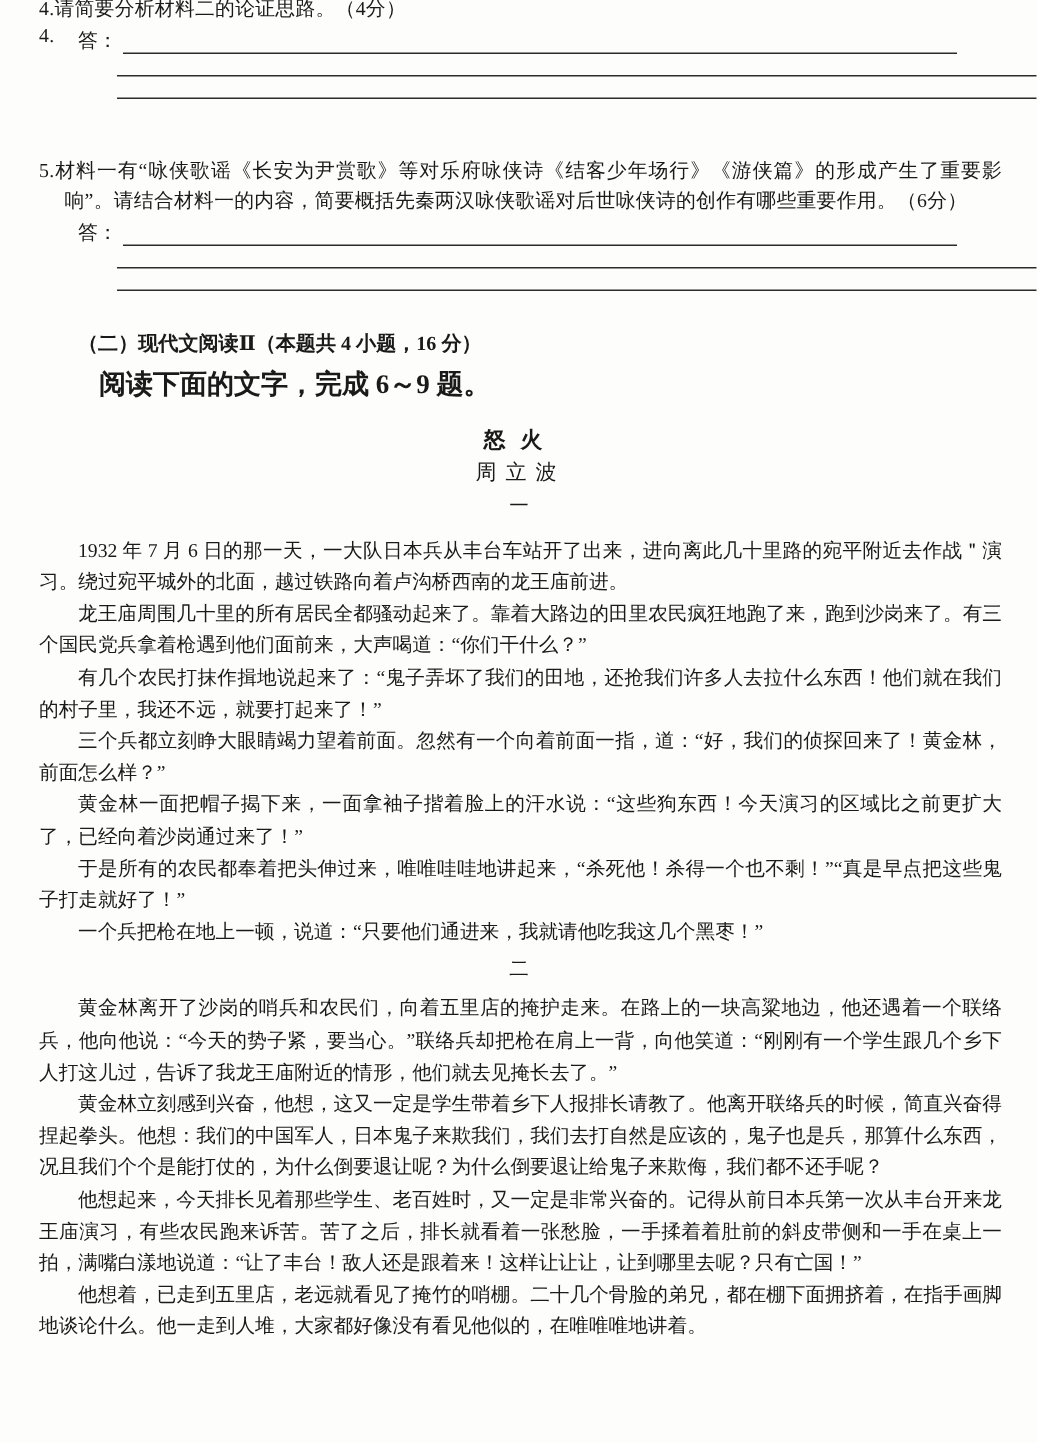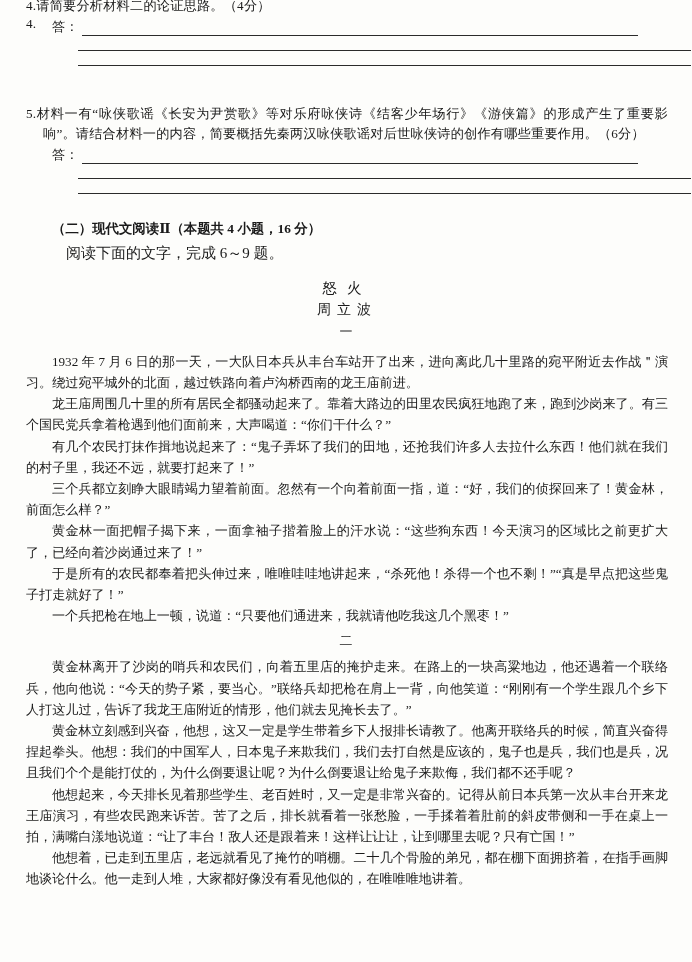--- a/index.html
+++ b/index.html
@@ -66,29 +66,30 @@
     margin-top: 26px;
     font-size: 13.4px;
     font-weight: bold;
     text-indent: 26px;
   }
   .section-head .normal {
     font-weight: bold;
   }
   .sub-line {
     margin-top: 6px;
-    font-size: 15px;
+    font-size: 18px;
     text-indent: 40px;
+    font-weight: bold;
   }
   .title {
     margin-top: 16px;
     text-align: center;
     font-size: 14.5px;
     letter-spacing: 10px;
-    font-weight: normal;
+    font-weight: bold;
   }
   .author {
     margin-top: 3px;
     text-align: center;
     font-size: 14px;
     letter-spacing: 6px;
   }
   .part-num {
     margin-top: 4px;
     text-align: center;
@@ -167,18 +168,18 @@
     <p class="para">龙王庙周围几十里的所有居民全都骚动起来了。靠着大路边的田里农民疯狂地跑了来，跑到沙岗来了。有三个国民党兵拿着枪遇到他们面前来，大声喝道：“你们干什么？”</p>
     <p class="para">有几个农民打抹作揖地说起来了：“鬼子弄坏了我们的田地，还抢我们许多人去拉什么东西！他们就在我们的村子里，我还不远，就要打起来了！”</p>
     <p class="para">三个兵都立刻睁大眼睛竭力望着前面。忽然有一个向着前面一指，道：“好，我们的侦探回来了！黄金林，前面怎么样？”</p>
     <p class="para">黄金林一面把帽子揭下来，一面拿袖子揩着脸上的汗水说：“这些狗东西！今天演习的区域比之前更扩大了，已经向着沙岗通过来了！”</p>
     <p class="para">于是所有的农民都奉着把头伸过来，唯唯哇哇地讲起来，“杀死他！杀得一个也不剩！”“真是早点把这些鬼子打走就好了！”</p>
     <p class="para">一个兵把枪在地上一顿，说道：“只要他们通进来，我就请他吃我这几个黑枣！”</p>
 
     <div class="part-num" style="margin-top:6px;">二</div>
 
     <p class="para first">黄金林离开了沙岗的哨兵和农民们，向着五里店的掩护走来。在路上的一块高粱地边，他还遇着一个联络兵，他向他说：“今天的势子紧，要当心。”联络兵却把枪在肩上一背，向他笑道：“刚刚有一个学生跟几个乡下人打这儿过，告诉了我龙王庙附近的情形，他们就去见掩长去了。”</p>
-    <p class="para">黄金林立刻感到兴奋，他想，这又一定是学生带着乡下人报排长请教了。他离开联络兵的时候，简直兴奋得捏起拳头。他想：我们的中国军人，日本鬼子来欺我们，我们去打自然是应该的，鬼子也是兵，我们也是兵，况且我们个个是能打仗的，为什么倒要退让呢？为什么倒要退让给鬼子来欺侮，我们都不还手呢？</p>
+    <p class="para">黄金林立刻感到兴奋，他想，这又一定是学生带着乡下人报排长请教了。他离开联络兵的时候，简直兴奋得捏起拳头。他想：我们的中国军人，日本鬼子来欺我们，我们去打自然是应该的，鬼子也是兵，那算什么东西，况且我们个个是能打仗的，为什么倒要退让呢？为什么倒要退让给鬼子来欺侮，我们都不还手呢？</p>
     <p class="para">他想起来，今天排长见着那些学生、老百姓时，又一定是非常兴奋的。记得从前日本兵第一次从丰台开来龙王庙演习，有些农民跑来诉苦。苦了之后，排长就看着一张愁脸，一手揉着着肚前的斜皮带侧和一手在桌上一拍，满嘴白漾地说道：“让了丰台！敌人还是跟着来！这样让让让，让到哪里去呢？只有亡国！”</p>
     <p class="para">他想着，已走到五里店，老远就看见了掩竹的哨棚。二十几个骨脸的弟兄，都在棚下面拥挤着，在指手画脚地谈论什么。他一走到人堆，大家都好像没有看见他似的，在唯唯唯地讲着。</p>
 
   </div>
 </div>
 
 </body></html>

